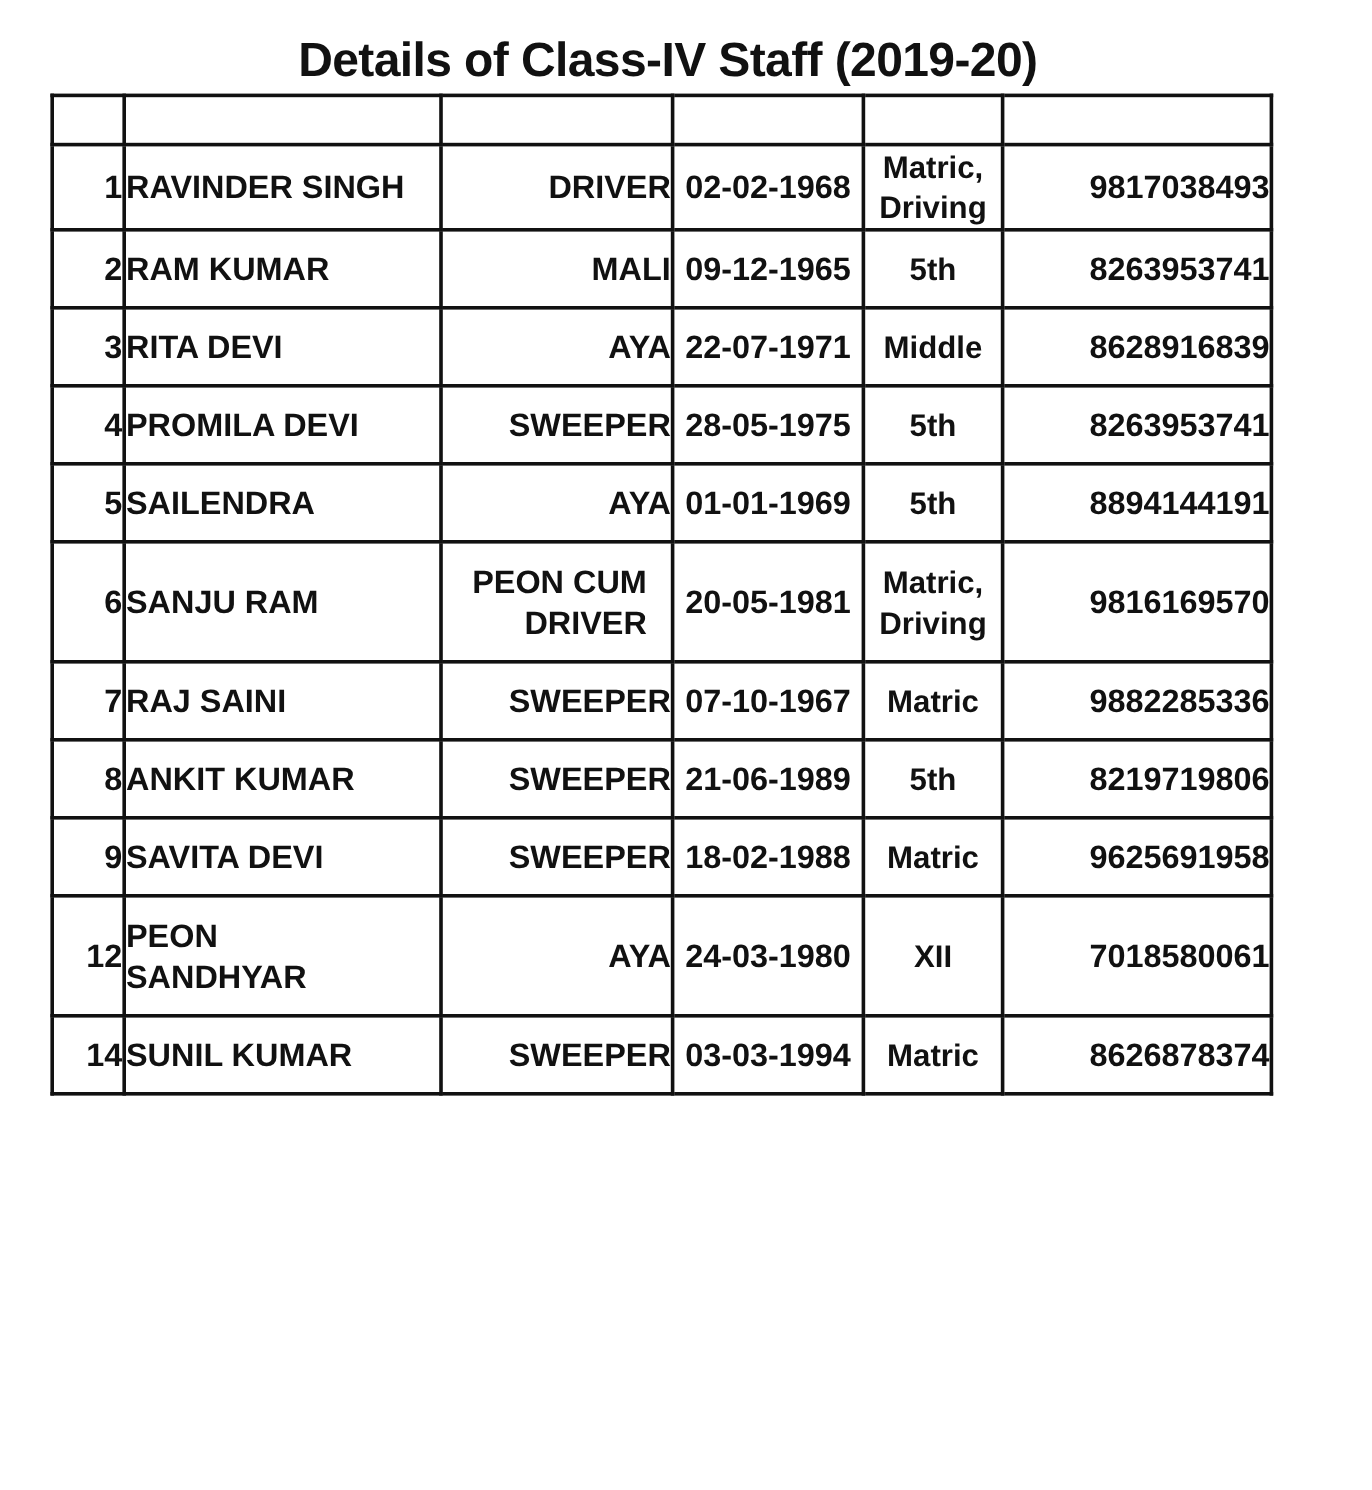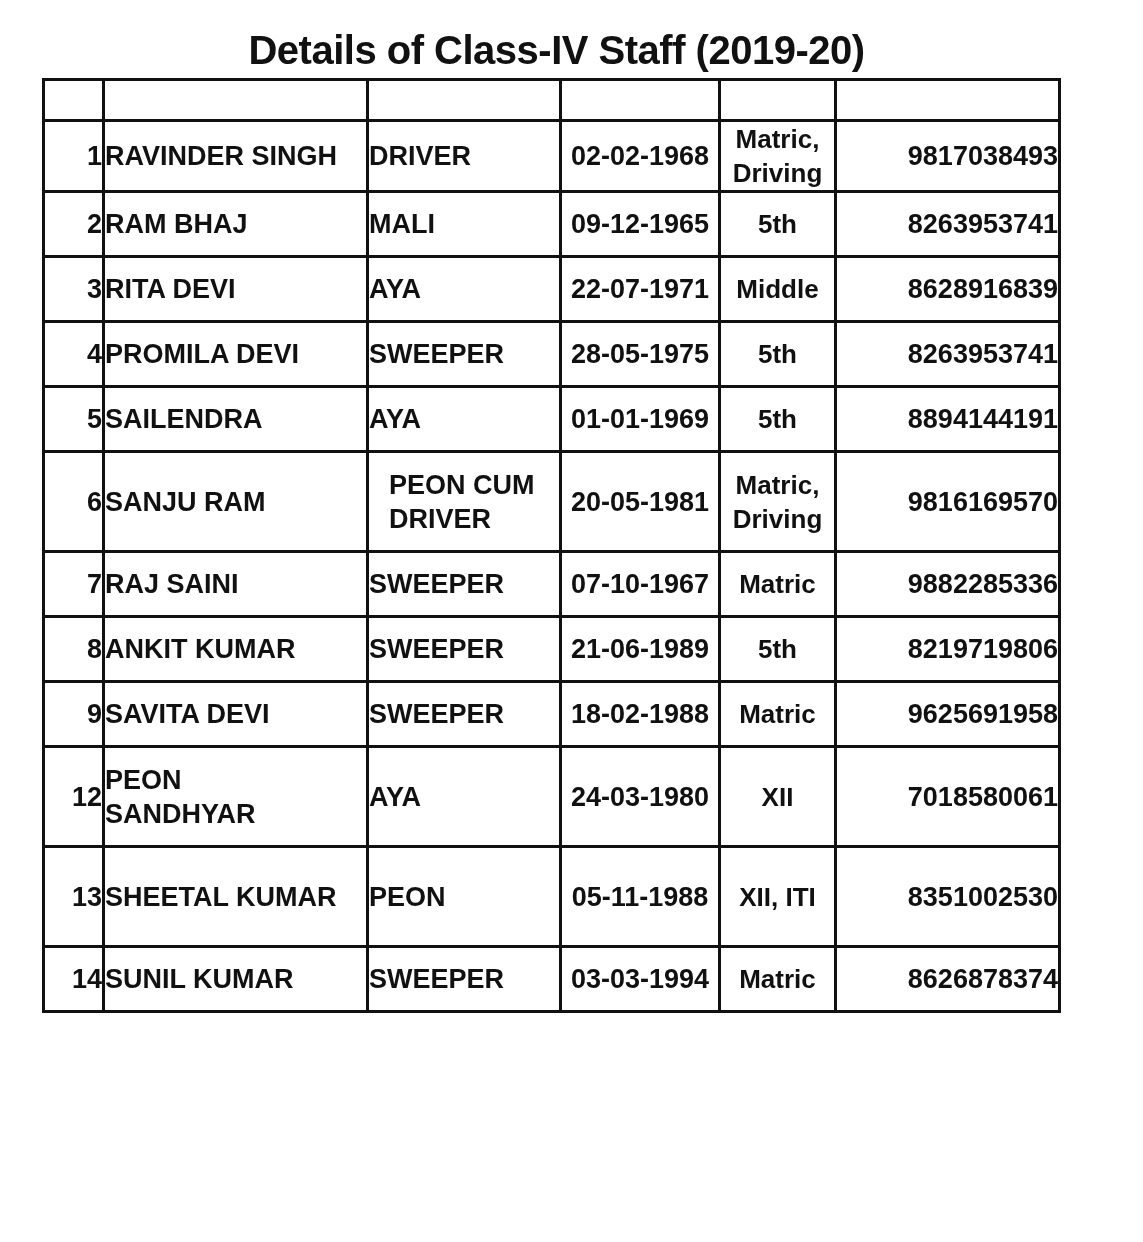--- a/index.html
+++ b/index.html
@@ -11,21 +11,21 @@
                 table-layout: fixed; width: 1016px; }
   table.staff td { border: 3px solid #111; padding: 0; font-weight: bold; font-size: 27px;
                    line-height: 34px; vertical-align: middle; overflow: hidden; }
   col.c-sno { width: 60px; } col.c-name { width: 264px; } col.c-desig { width: 193px; }
   col.c-dob { width: 159px; } col.c-qual { width: 116px; } col.c-phone { width: 224px; }
   tr.hdr td { height: 38px; }
   tr.r-norm td { height: 62px; }
   tr.r-tall td { height: 97px; }
   td.sno { text-align: right; padding-right: 4px; font-size: 29px; }
   td.name { text-align: left; padding-left: 5px; }
-  td.desig { text-align: left; }
+  td.desig { text-align: right; }
   td.dob { text-align: center; }
   td.qual { text-align: center; }
   td.qual.two { line-height: 34px; }
   td.phone { text-align: right; vertical-align: top; font-size: 31px; padding-top: 4px; }
 </style>
 </head>
 <body>
 
 <div class="title">Details of Class-IV Staff (2019-20)</div>
 
@@ -50,21 +50,21 @@
   <tr class="r-norm">
         <td class="sno">1</td>
         <td class="name">RAVINDER SINGH</td>
         <td class="desig">DRIVER</td>
         <td class="dob">02-02-1968</td>
         <td class="qual two" style="padding-left: 8px; padding-right: 8px; font-size: 26px;">Matric, Driving</td>
         <td class="phone">9817038493</td>
       </tr>
       <tr class="r-norm">
         <td class="sno">2</td>
-        <td class="name">RAM BHAJ</td>
+        <td class="name">RAM KUMAR</td>
         <td class="desig">MALI</td>
         <td class="dob">09-12-1965</td>
         <td class="qual" style="font-size: 26px;">5th</td>
         <td class="phone">8263953741</td>
       </tr>
       <tr class="r-norm">
         <td class="sno">3</td>
         <td class="name">RITA DEVI</td>
         <td class="desig">AYA</td>
         <td class="dob">22-07-1971</td>
@@ -120,28 +120,20 @@
         <td class="phone">9625691958</td>
       </tr>
       <tr class="r-tall">
         <td class="sno">12</td>
         <td class="name" style="width: 150px; white-space: normal; padding-right: 100px;">PEON SANDHYAR</td>
         <td class="desig">AYA</td>
         <td class="dob">24-03-1980</td>
         <td class="qual" style="font-size: 26px;">XII</td>
         <td class="phone">7018580061</td>
       </tr>
-      <tr class="r-tall">
-        <td class="sno">13</td>
-        <td class="name">SHEETAL KUMAR</td>
-        <td class="desig">PEON</td>
-        <td class="dob">05-11-1988</td>
-        <td class="qual" style="font-size: 26px;">XII, ITI</td>
-        <td class="phone">8351002530</td>
-      </tr>
       <tr class="r-norm">
         <td class="sno">14</td>
         <td class="name">SUNIL KUMAR</td>
         <td class="desig">SWEEPER</td>
         <td class="dob">03-03-1994</td>
         <td class="qual" style="font-size: 26px;">Matric</td>
         <td class="phone">8626878374</td>
       </tr>
     </tbody>
 </table>

